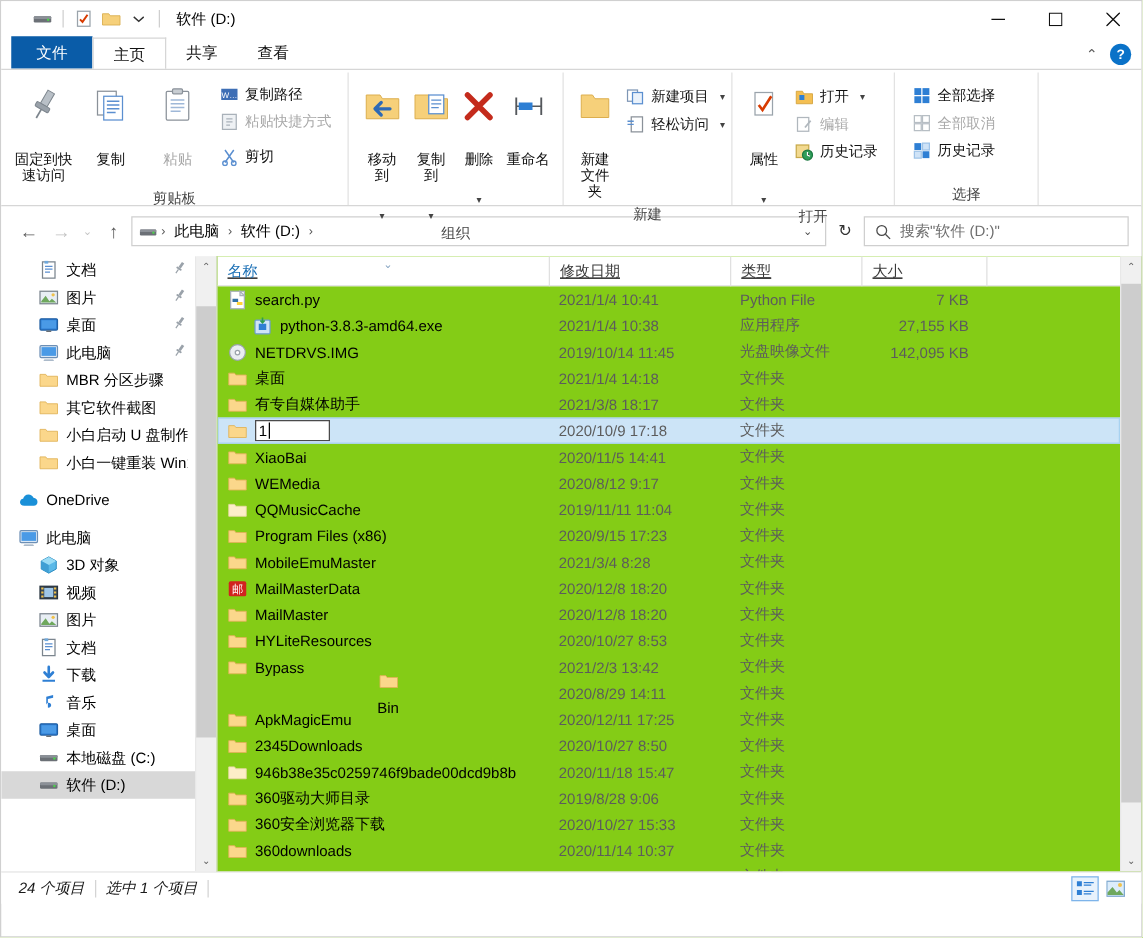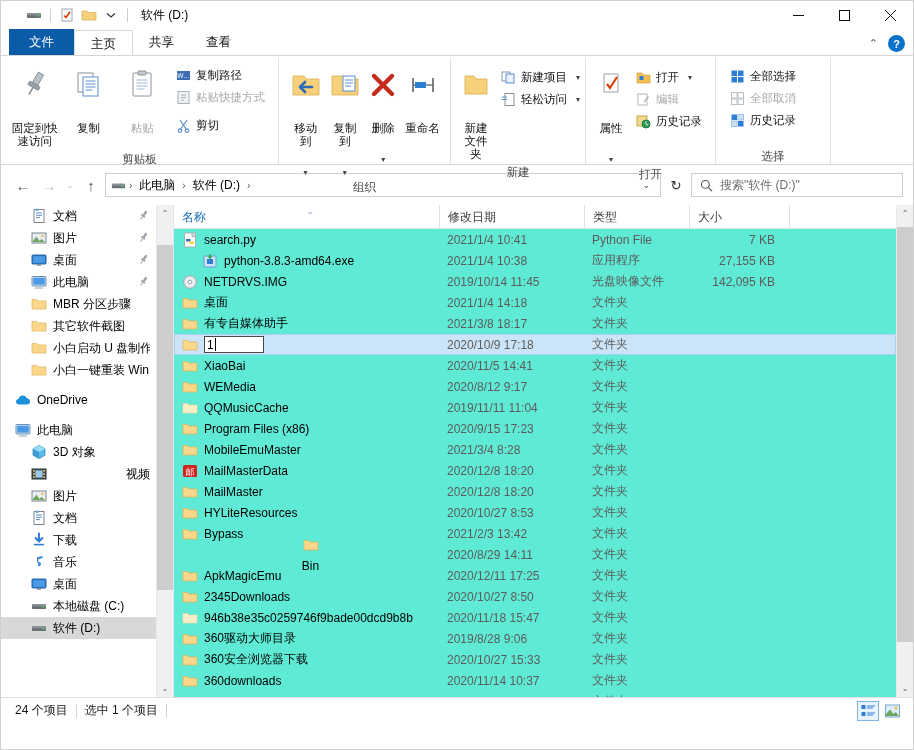--- a/index.html
+++ b/index.html
@@ -79,21 +79,21 @@
   .crumb { padding:1px 4px; color:#000; cursor:default; }
   .crumb-sep { color:#555; font-size:10px; padding:0 1px; }
   .crumb-drop { margin-left:auto; font-size:9px; color:#444; padding:0 6px; }
   .refresh { width:26px; height:24px; display:flex; align-items:center;
              justify-content:center; font-size:13px; color:#333; cursor:default; }
   .searchbox { width:212px; height:24px; border:1px solid #cfcfcf; background:#fff;
                display:flex; align-items:center; gap:6px; padding:0 6px; }
   .searchbox .ph { color:#6f6f6f; font-size:12px; }
 
   
-  .main { display:flex; height:492px; }
+  .main { display:flex; height:492px;text-decoration:underline; }
 
   .navpane { width:172px; position:relative; background:#fff;
              border-right:none; overflow:hidden; }
   .nav-scroll { position:absolute; inset:0 17px 0 0; }
   .nav-item { height:22px; display:flex; align-items:center; font-size:12px;
               color:#000; cursor:default; padding-right:6px; }
   .nav-item.sel { background:#d8d8d8; }
   .nav-ico { width:16px; height:16px; flex:0 0 16px; display:flex;
              align-items:center; justify-content:center; }
   .nav-label { margin-left:6px; white-space:nowrap; overflow:hidden; }
@@ -101,21 +101,21 @@
   .nav-gap { height:8px; }
 
   .vscroll { position:absolute; top:0; right:0; width:17px; bottom:0;
              background:#f0f0f0; border-left:1px solid #e8e8e8; }
   .vs-arrow { height:17px; display:flex; align-items:center; justify-content:center;
               font-size:8px; color:#606060; background:#f0f0f0; cursor:default; }
   .vs-arrow.bottom { position:absolute; bottom:0; left:0; right:0; }
   .vs-thumb { position:absolute; left:0; right:0; background:#cdcdcd; cursor:default; }
 
   
-  .filepane { flex:1; position:relative; background:#5eead4; overflow:hidden;
+  .filepane { flex:1; position:relative; background:#84cc16; overflow:hidden;
               border-left:1px solid #e4e4e4; }
   .colhead { display:flex; height:24px; align-items:center; font-size:12px;
              color:#3a3a3a; border-bottom:1px solid #e5e5e5; background:#fff;
              position:relative; }
   .col { height:24px; line-height:24px; padding-left:8px; position:relative;
          cursor:default; overflow:hidden; }
   .col + .col { border-left:1px solid #e0e0e0; }
   .col.sorted { color:#1a6fb5; }
   .sort-chev { position:absolute; left:50%; top:-6px; font-size:9px;
                color:#7f9fbf; }
@@ -137,21 +137,21 @@
                min-width:60px; display:flex; align-items:center; padding:0 2px;
                font-size:12px; }
   .caretbar { display:inline-block; width:1px; height:13px; background:#000;
               margin-left:1px; animation:blink 1.06s step-end infinite; }
   @keyframes blink { 50% { opacity:0; } }
 
   
   .status { height:26px; border-top:1px solid #e0e0e0; display:flex;
             align-items:center; padding:0 6px; font-size:12px; color:#1a1a1a;
             background:#fff; }
-  .st-item { padding:0 8px; }
+  .st-item { padding:0 8px;font-style:italic; }
   .st-sep { width:1px; height:14px; background:#d4d4d4; }
   .viewbtns { margin-left:auto; display:flex; gap:2px; padding-right:4px; }
   .vbtn { width:22px; height:20px; display:flex; align-items:center;
           justify-content:center; cursor:default; }
   .vbtn.active { border:1px solid #7eb4ea; background:#e8f2fc; }
 </style>
 </head>
 <body>
 
 <div id="app">
@@ -629,21 +629,21 @@
           <div class="nav-item" style="padding-left: 30px;">
             <span class="nav-ico">
               <svg width="16" height="16" viewBox="0 0 16 16">
                 <path d="M8 1.5 L14 4.8 V11.2 L8 14.5 L2 11.2 V4.8Z" fill="#5bb9e8" stroke="#2d8cc0" stroke-width=".8"></path>
                 <path d="M8 1.5 L14 4.8 L8 8 L2 4.8Z" fill="#9adcf5"></path>
                 <path d="M8 8 V14.5 L2 11.2 V4.8Z" fill="#3f9fd4"></path>
               </svg>
             </span>
             <span class="nav-label">3D 对象</span>
           </div>
-          <div class="nav-item" style="padding-left: 30px; justify-content: space-between;">
+          <div class="nav-item" style="padding-left: 30px;">
             <span class="nav-ico">
               <svg width="16" height="16" viewBox="0 0 16 16">
                 <rect x="1" y="3" width="14" height="10" fill="#3a4a5a" stroke="#27333f"></rect>
                 <g fill="#f0c14b">
                   <rect x="2" y="4" width="1.8" height="1.6"></rect>
                   <rect x="2" y="7.2" width="1.8" height="1.6"></rect>
                   <rect x="2" y="10.4" width="1.8" height="1.6"></rect>
                   <rect x="12.2" y="4" width="1.8" height="1.6"></rect>
                   <rect x="12.2" y="7.2" width="1.8" height="1.6"></rect>
                   <rect x="12.2" y="10.4" width="1.8" height="1.6"></rect>

